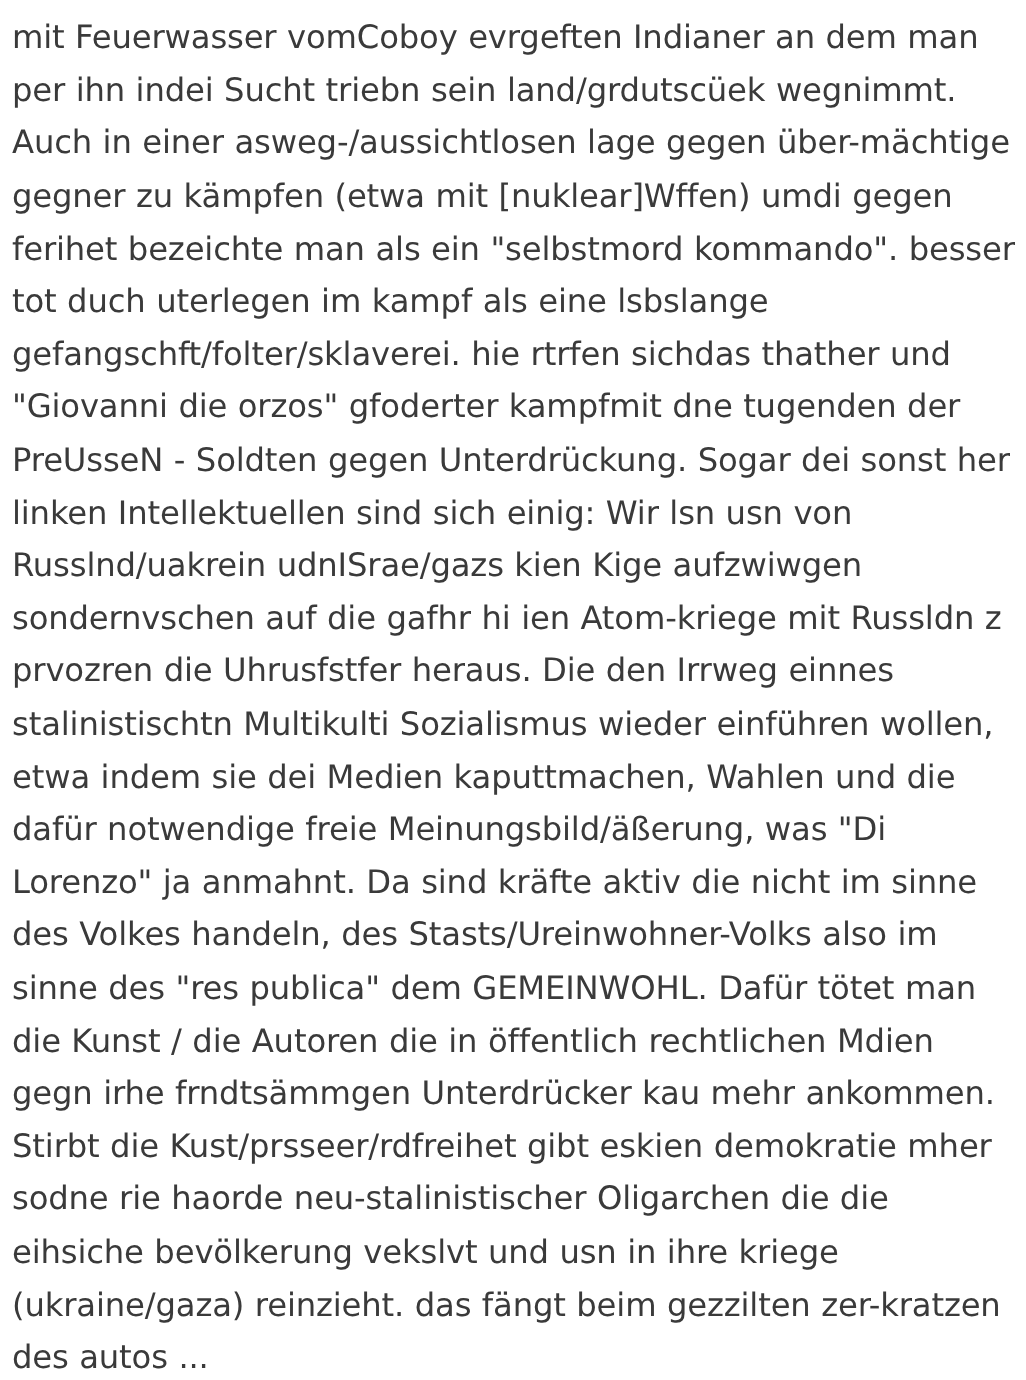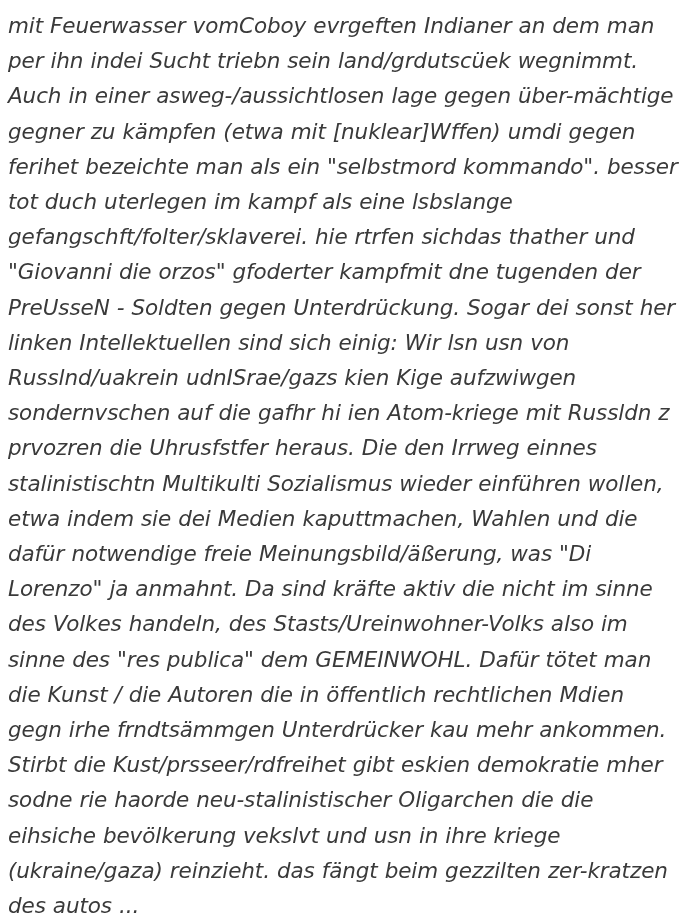--- a/index.html
+++ b/index.html
@@ -12,21 +12,20 @@
     background: #ffffff;
     font-family: "DejaVu Sans", sans-serif;
   }
   .page {
     box-sizing: border-box;
     width: 684px;
     height: 920px;
     padding: 8px 6px 6px 8px;
     background: #ffffff;
     overflow: hidden;
-    font-style: italic;
   }
   .body-text {
     font-family: "DejaVu Sans", sans-serif;
     font-size: 21.5px;
     line-height: 35.2px;
     color: #3a3a3a;
     letter-spacing: -0.1px;
     word-spacing: 0.3px;
     text-align: left;
     white-space: pre-wrap;

